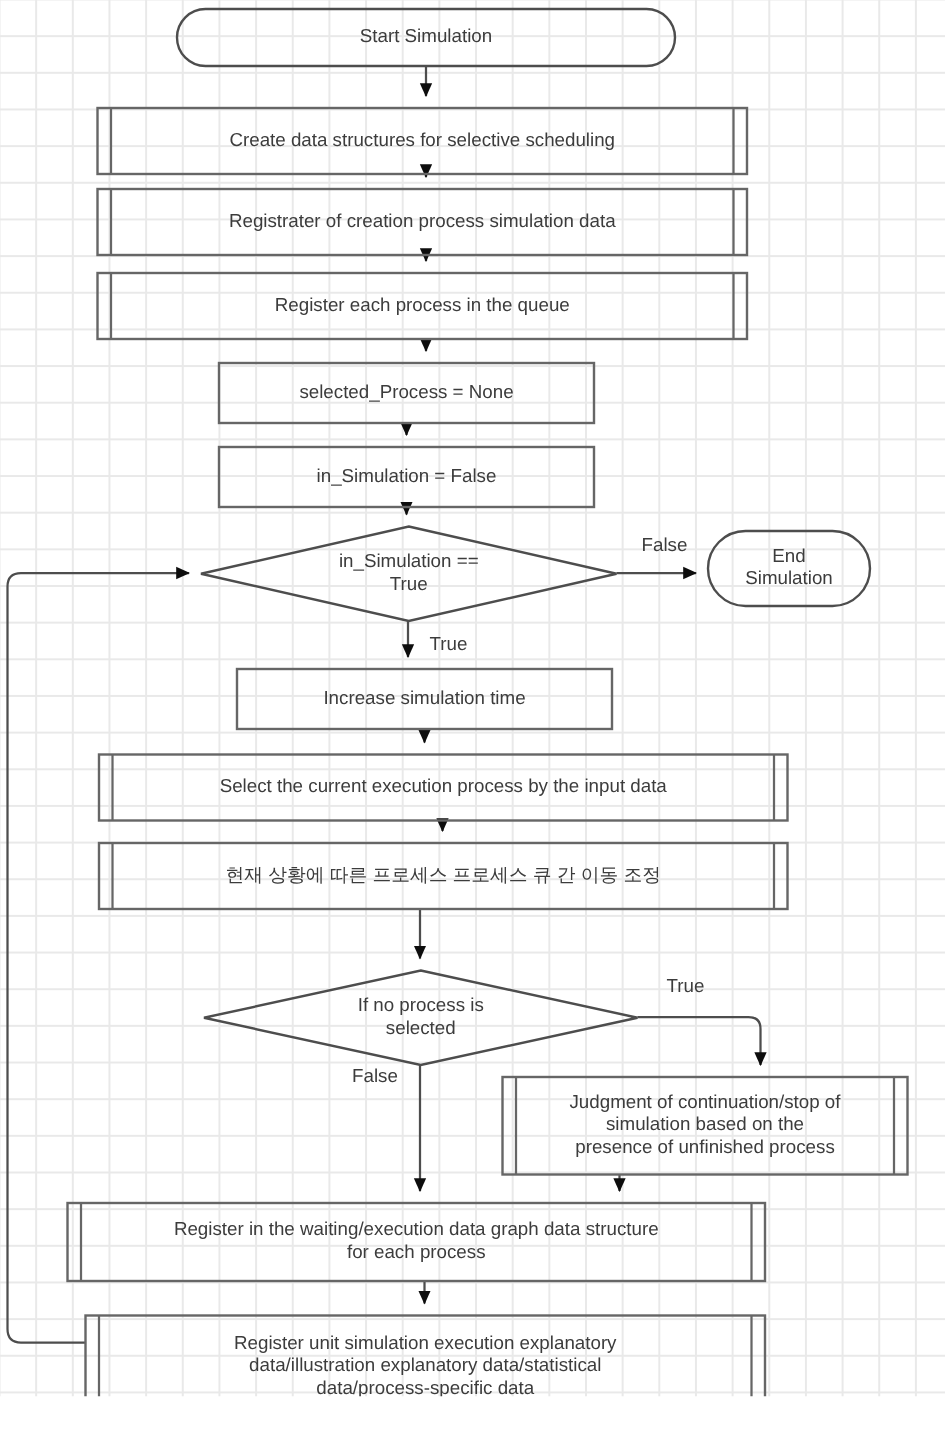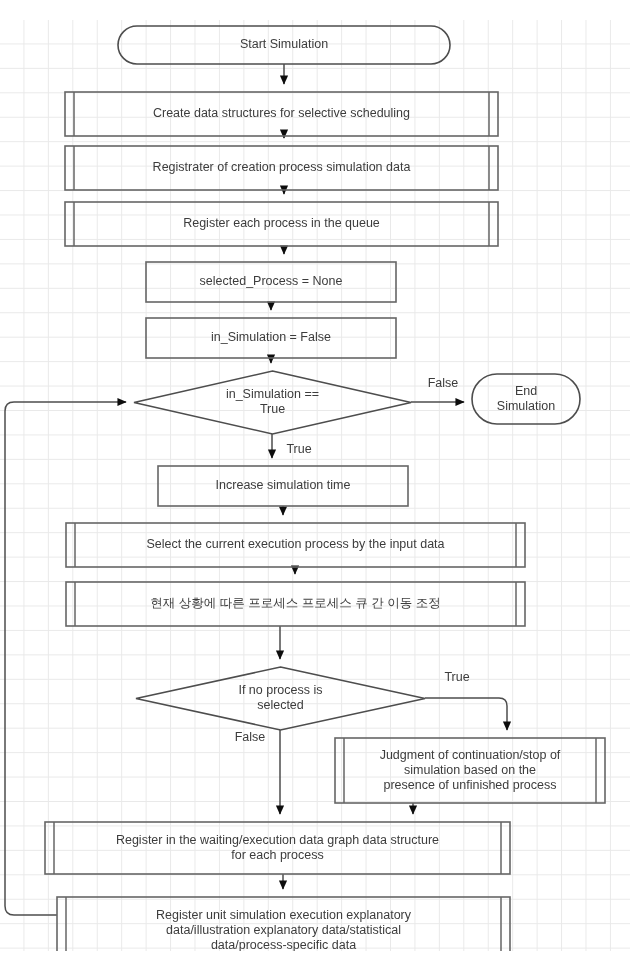--- a/index.html
+++ b/index.html
@@ -12,21 +12,20 @@
     width: 630px;
     height: 931px;
     background-color: #ffffff;
     background-image:
       linear-gradient(to right, #e9e9e9 1px, transparent 1px),
       linear-gradient(to bottom, #e9e9e9 1px, transparent 1px);
     background-size: 24.45px 24.45px;
     background-position: -1px -1px;
     overflow: hidden;
     font-family: "Liberation Sans", sans-serif;
-    margin-top: 20px;
   }
   #flow {
     position: absolute;
     left: 0;
     top: 0;
     width: 630px;
     height: 953px;
   }
   .shape-fill { fill: #ffffff; }
   .shape-stroke { stroke: #666666; stroke-width: 1.6; fill: none; }

